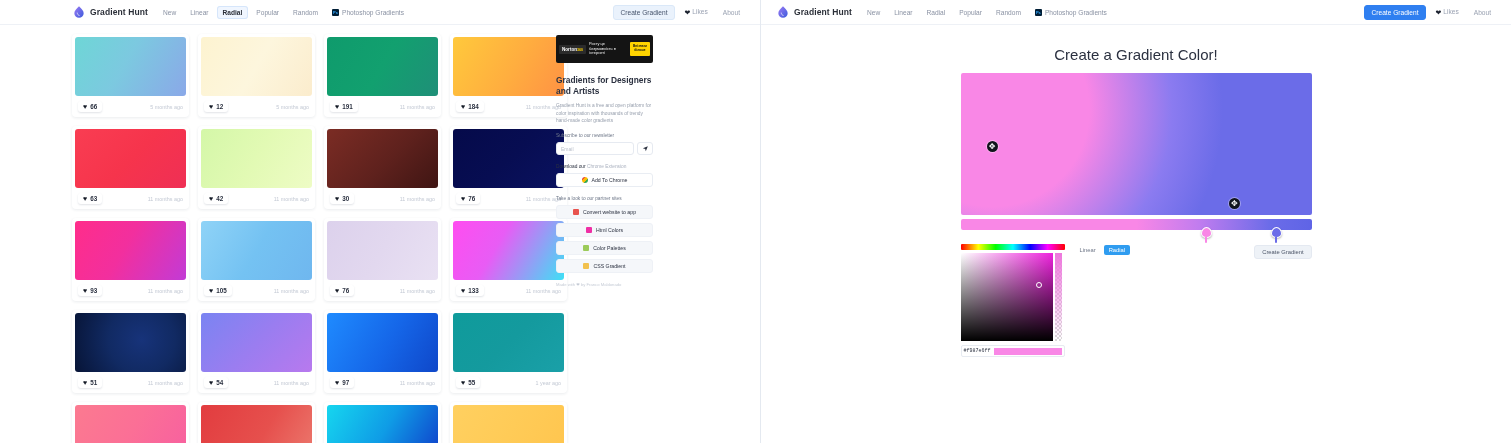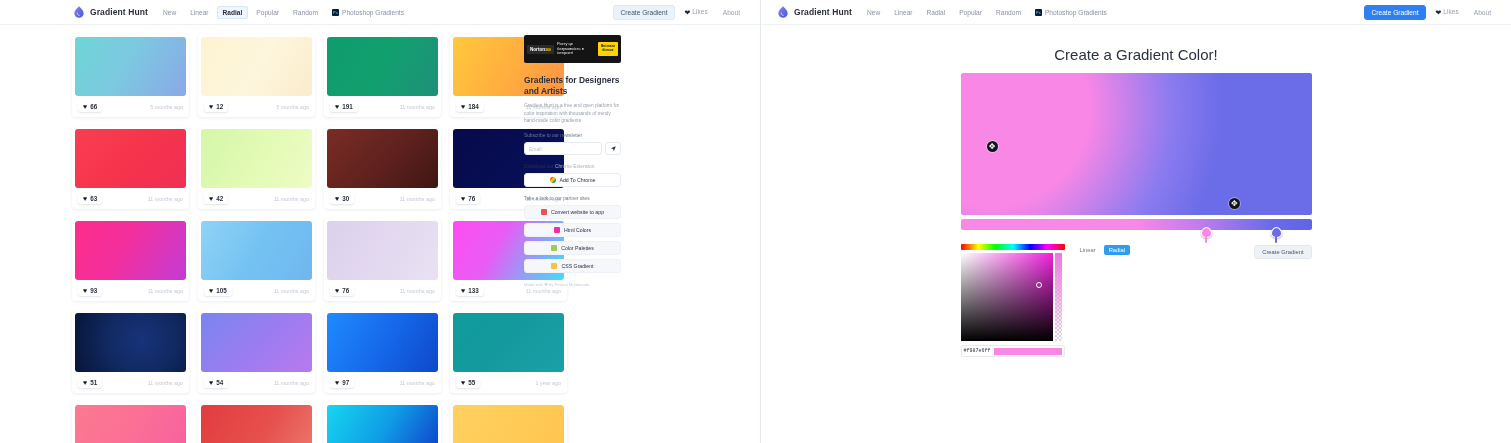--- a/index.html
+++ b/index.html
@@ -36,21 +36,21 @@
   .nav-right { display:flex; align-items:center; gap:3px; margin-left:auto; }
   .btn-create {
     font-size:6.6px; padding:3px 7px; border-radius:3px; white-space:nowrap;
     background:#eaf2fc; color:#46536b; border:1px solid #dae8f8;
   }
   .btn-create.primary { background:#2f7ff0; color:#ffffff; border-color:#2f7ff0; }
   .nav-right .nav-link { color:#9aa2b2; }
   .heart-ico { display:inline-block; font-size:7px; color:#1d2330; margin-right:2px; vertical-align:-1px; }
 
   
-  .left-body { display:flex; padding:9px 0 0 0; height:418px; }
+  .left-body { display:flex; padding:9px 0 0 0; height:418px;gap:32px; }
   .grid-col { width:508px; padding-left:72px; }
   .grid {
     display:grid; grid-template-columns:repeat(4, 117px); gap:9px 9px;
   }
   .card {
     background:#fff; border-radius:4px; padding:3px 3px 0 3px;
     box-shadow:0 1px 3px rgba(25,40,70,.09);
     height:83px;
   }
   .card-swatch { height:59px; border-radius:3px; }

